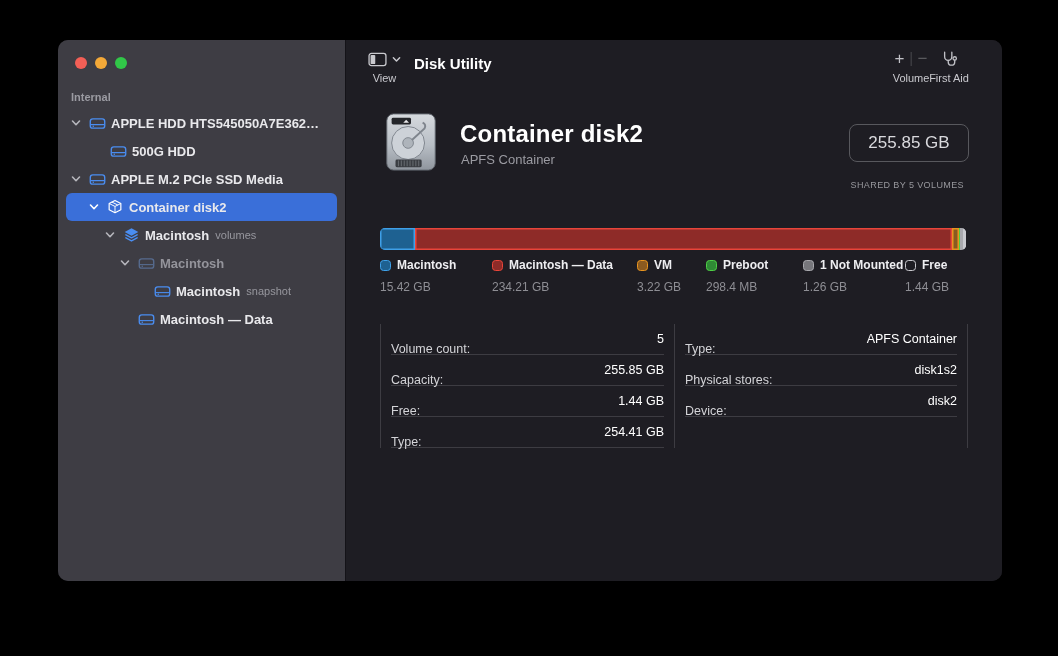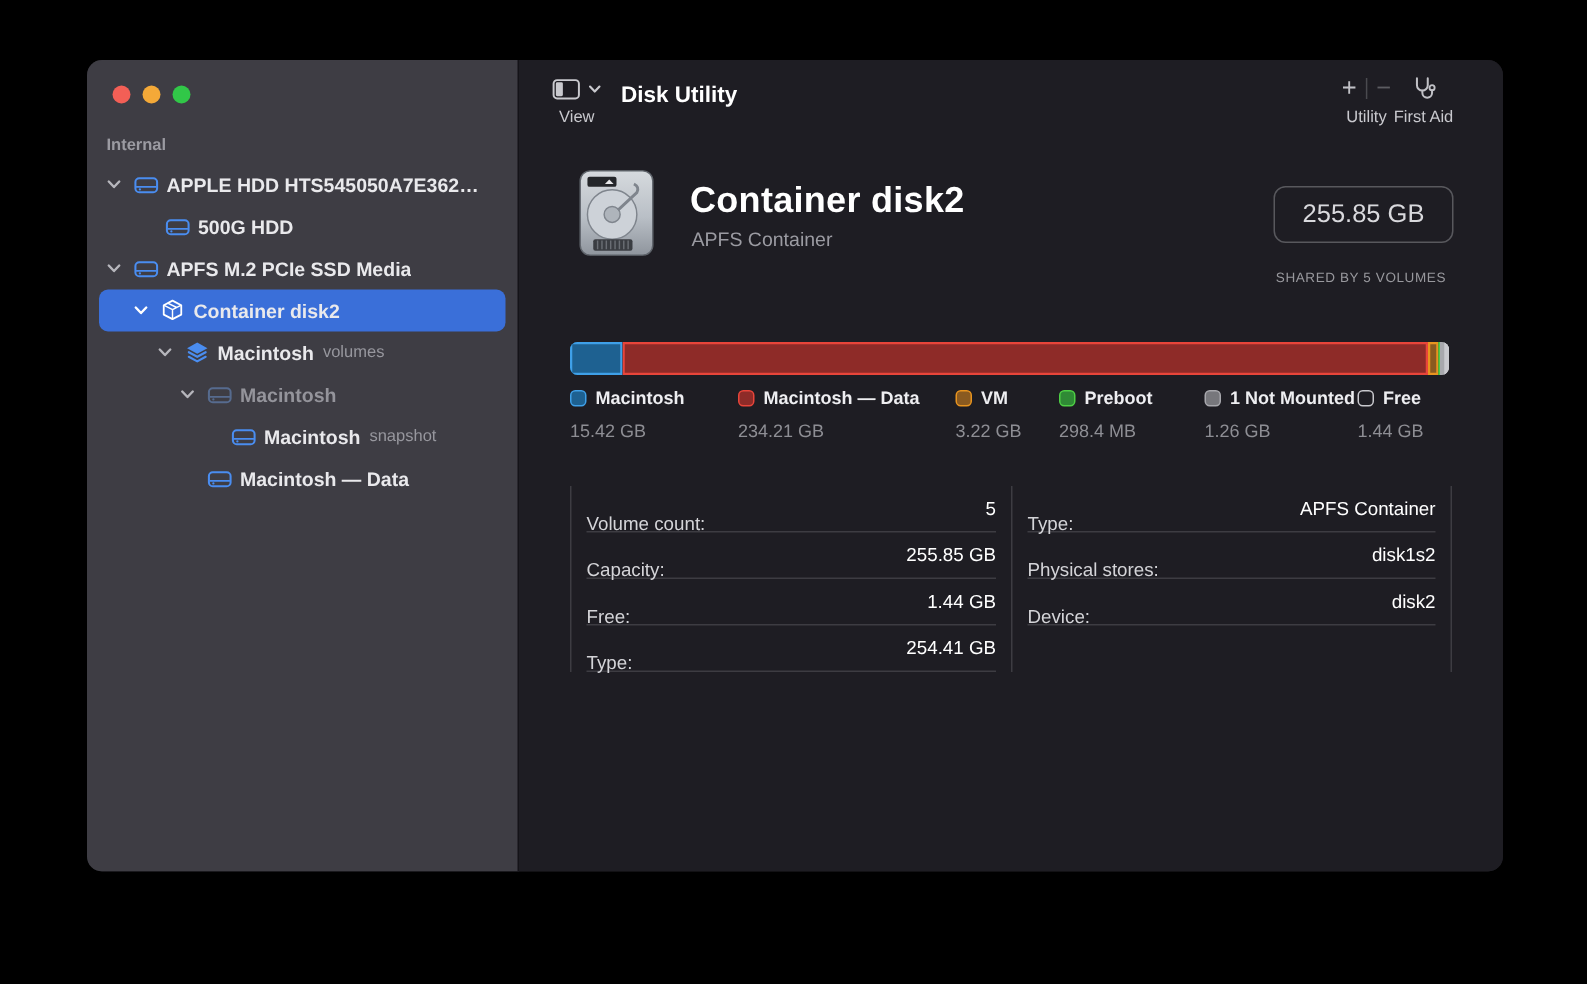--- a/index.html
+++ b/index.html
@@ -122,21 +122,21 @@
               <path d="M1.5 3 L5 6.7 L8.5 3" fill="none" stroke="currentColor" stroke-width="1.6" stroke-linecap="round" stroke-linejoin="round"></path>
             </svg>
           </span>
         <span class="tico">
             <svg width="17" height="17" viewBox="0 0 20 20">
               <rect x="1.5" y="4.5" width="17" height="11" rx="3" fill="none" stroke="currentColor" stroke-width="1.6"></rect>
               <path d="M2 11.3 h16" stroke="currentColor" stroke-width="1.3"></path>
               <circle cx="5" cy="13.3" r="0.9" fill="currentColor"></circle>
             </svg>
           </span>
-        <span class="tlabel">APFS M.2 PCIe SSD Media</span>
+        <span class="tlabel">APPLE M.2 PCIe SSD Media</span>
       </div>
       <div class="trow p1 selected">
         <span class="chev">
             <svg width="10" height="10" viewBox="0 0 10 10">
               <path d="M1.5 3 L5 6.7 L8.5 3" fill="none" stroke="currentColor" stroke-width="1.6" stroke-linecap="round" stroke-linejoin="round"></path>
             </svg>
           </span>
         <span class="tico">
             <svg width="16" height="16" viewBox="0 0 20 20">
               <path d="M10 1.8 L17.3 5.6 V13.4 L10 17.2 L2.7 13.4 V5.6 Z" fill="none" stroke="currentColor" stroke-width="1.5" stroke-linejoin="round"></path>
@@ -225,21 +225,21 @@
       <div class="app-title">Disk Utility</div>
 
       <div class="tbitem" style="left:565px">
         <div class="ticon">
           <span class="plusminus">
               <span class="plus">+</span>
               <span class="pmdiv"></span>
               <span class="minus">−</span>
             </span>
         </div>
-        <div class="tb-label">Utility</div>
+        <div class="tb-label">Volume</div>
       </div>
 
       <div class="tbitem" style="left:603px">
         <div class="ticon">
           <svg width="18" height="18" viewBox="0 0 20 20">
               <path d="M5 2.5 v5 a4 4 0 0 0 8 0 v-5" fill="none" stroke="currentColor" stroke-width="1.5" stroke-linecap="round"></path>
               <path d="M9 11.6 v1.6 a3.6 3.6 0 0 0 7.2 0 V11.3" fill="none" stroke="currentColor" stroke-width="1.5" stroke-linecap="round"></path>
               <circle cx="16.2" cy="9.4" r="1.9" fill="none" stroke="currentColor" stroke-width="1.4"></circle>
             </svg>
         </div>

